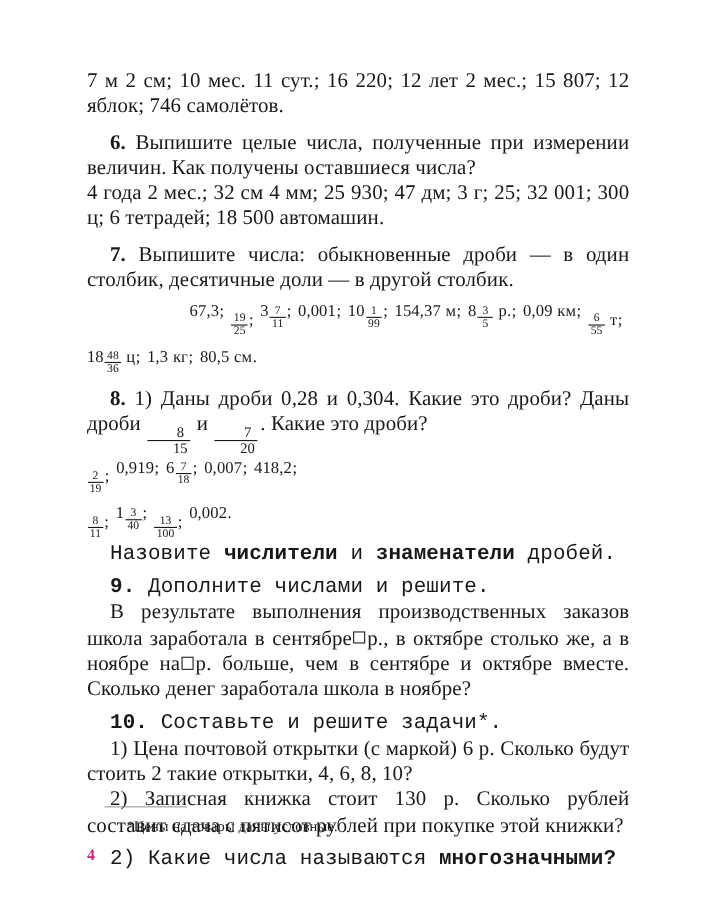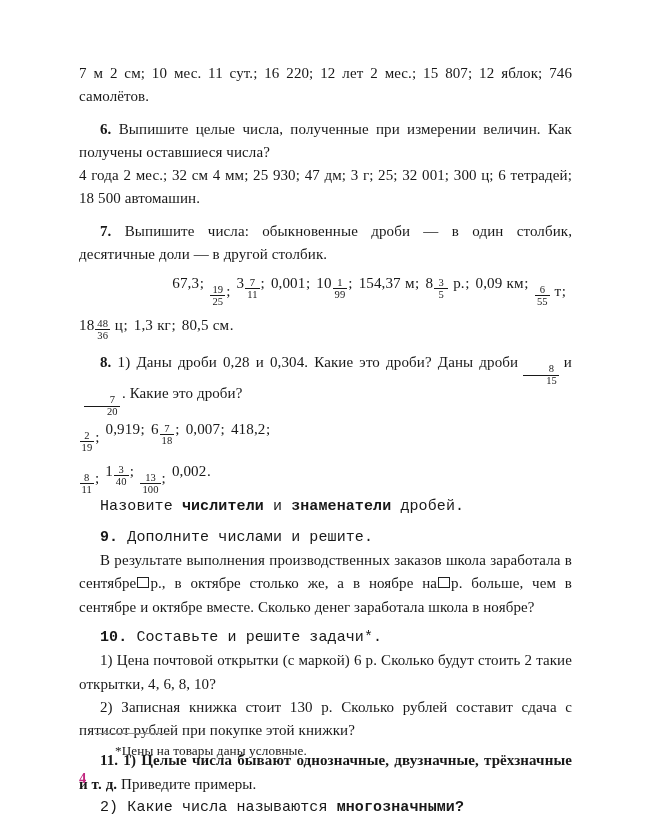--- a/index.html
+++ b/index.html
@@ -18,21 +18,21 @@
 
   .page {
     position: absolute;
     left: 79px;
     top: 62px;
     width: 493px;
   }
 
   
   .para {
-    font-size: 15px;
+    font-size: 19px;
     line-height: 23.3px;
     text-align: justify;
     text-justify: inter-word;
     margin: 0;
     letter-spacing: 0.1px;
   }
   .para.flush { text-indent: 0; }
   .para.indent { text-indent: 21px; }
   .para.last-left { text-align: left; font-family: Liberation Mono, monospace; }
 
@@ -336,21 +336,20 @@
   <p class="para indent"><span>В результате выполнения производственных заказов школа заработала в сентябре</span><span class="box"></span><span>р., в октябре столько же, а в ноябре на</span><span class="box"></span><span>р. больше, чем в сентябре и октябре вместе. Сколько денег заработала школа в ноябре?</span></p>
 
   <div class="gap-sm"></div>
 
   <p class="para indent last-left"><span class="num">10.</span> <span>Составьте и решите задачи*.</span></p>
   <p class="para indent">1) Цена почтовой открытки (с маркой) 6 р. Сколько будут стоить 2 такие открытки, 4, 6, 8, 10?</p>
   <p class="para indent">2) Записная книжка стоит 130 р. Сколько рублей составит сдача с пятисот рублей при покупке этой книжки?</p>
 
   <div class="gap-sm"></div>
 
-  <p class="para indent"><b class="num">11.</b> <b>1) Целые числа бывают однозначные, двузначные, трёхзначные и т. д.</b><span> Приведите примеры.</span></p>
   <p class="para indent last-left"><span>2) Какие числа называются </span><b>многозначными?</b></p>
 
 </div>
 
 <div class="footnote-wrap">
   <div class="fn-rule"></div>
   <p class="fn-text">*Цены на товары даны условные.</p>
 </div>
 
 <div class="folio">4</div>

